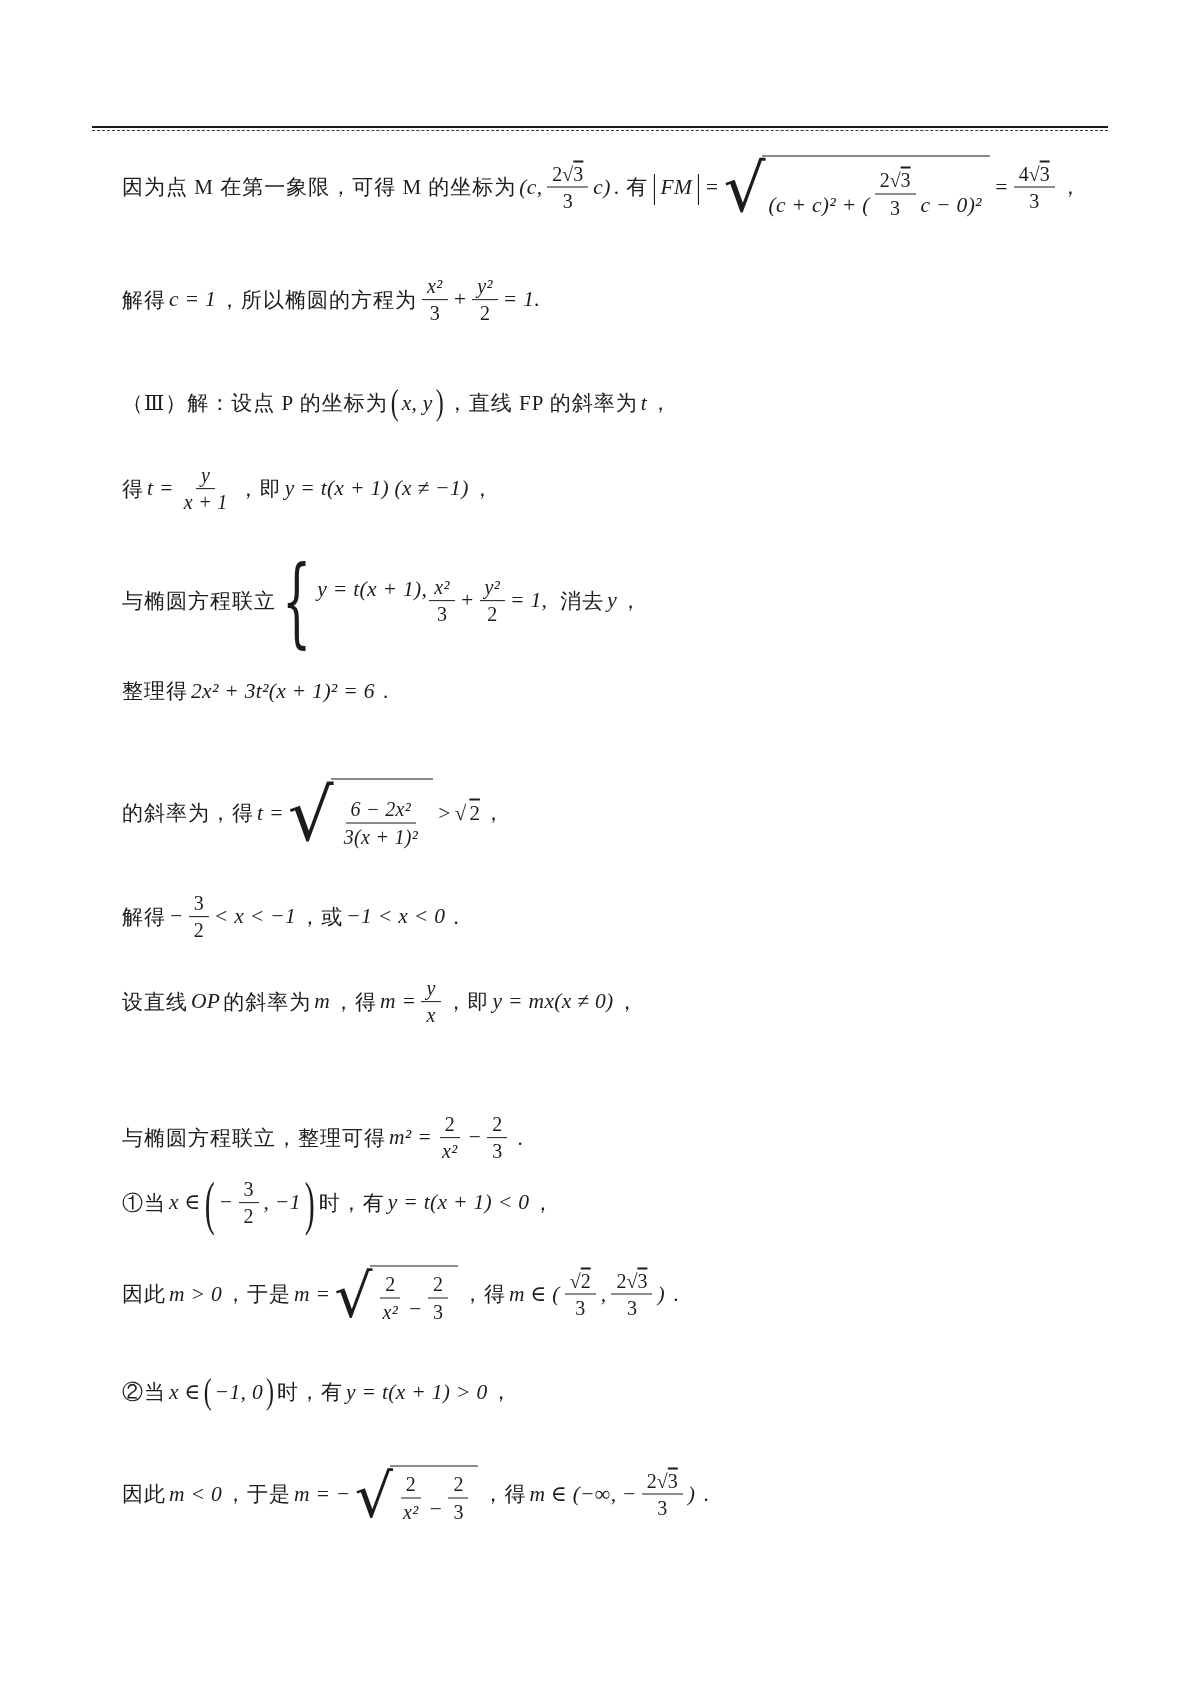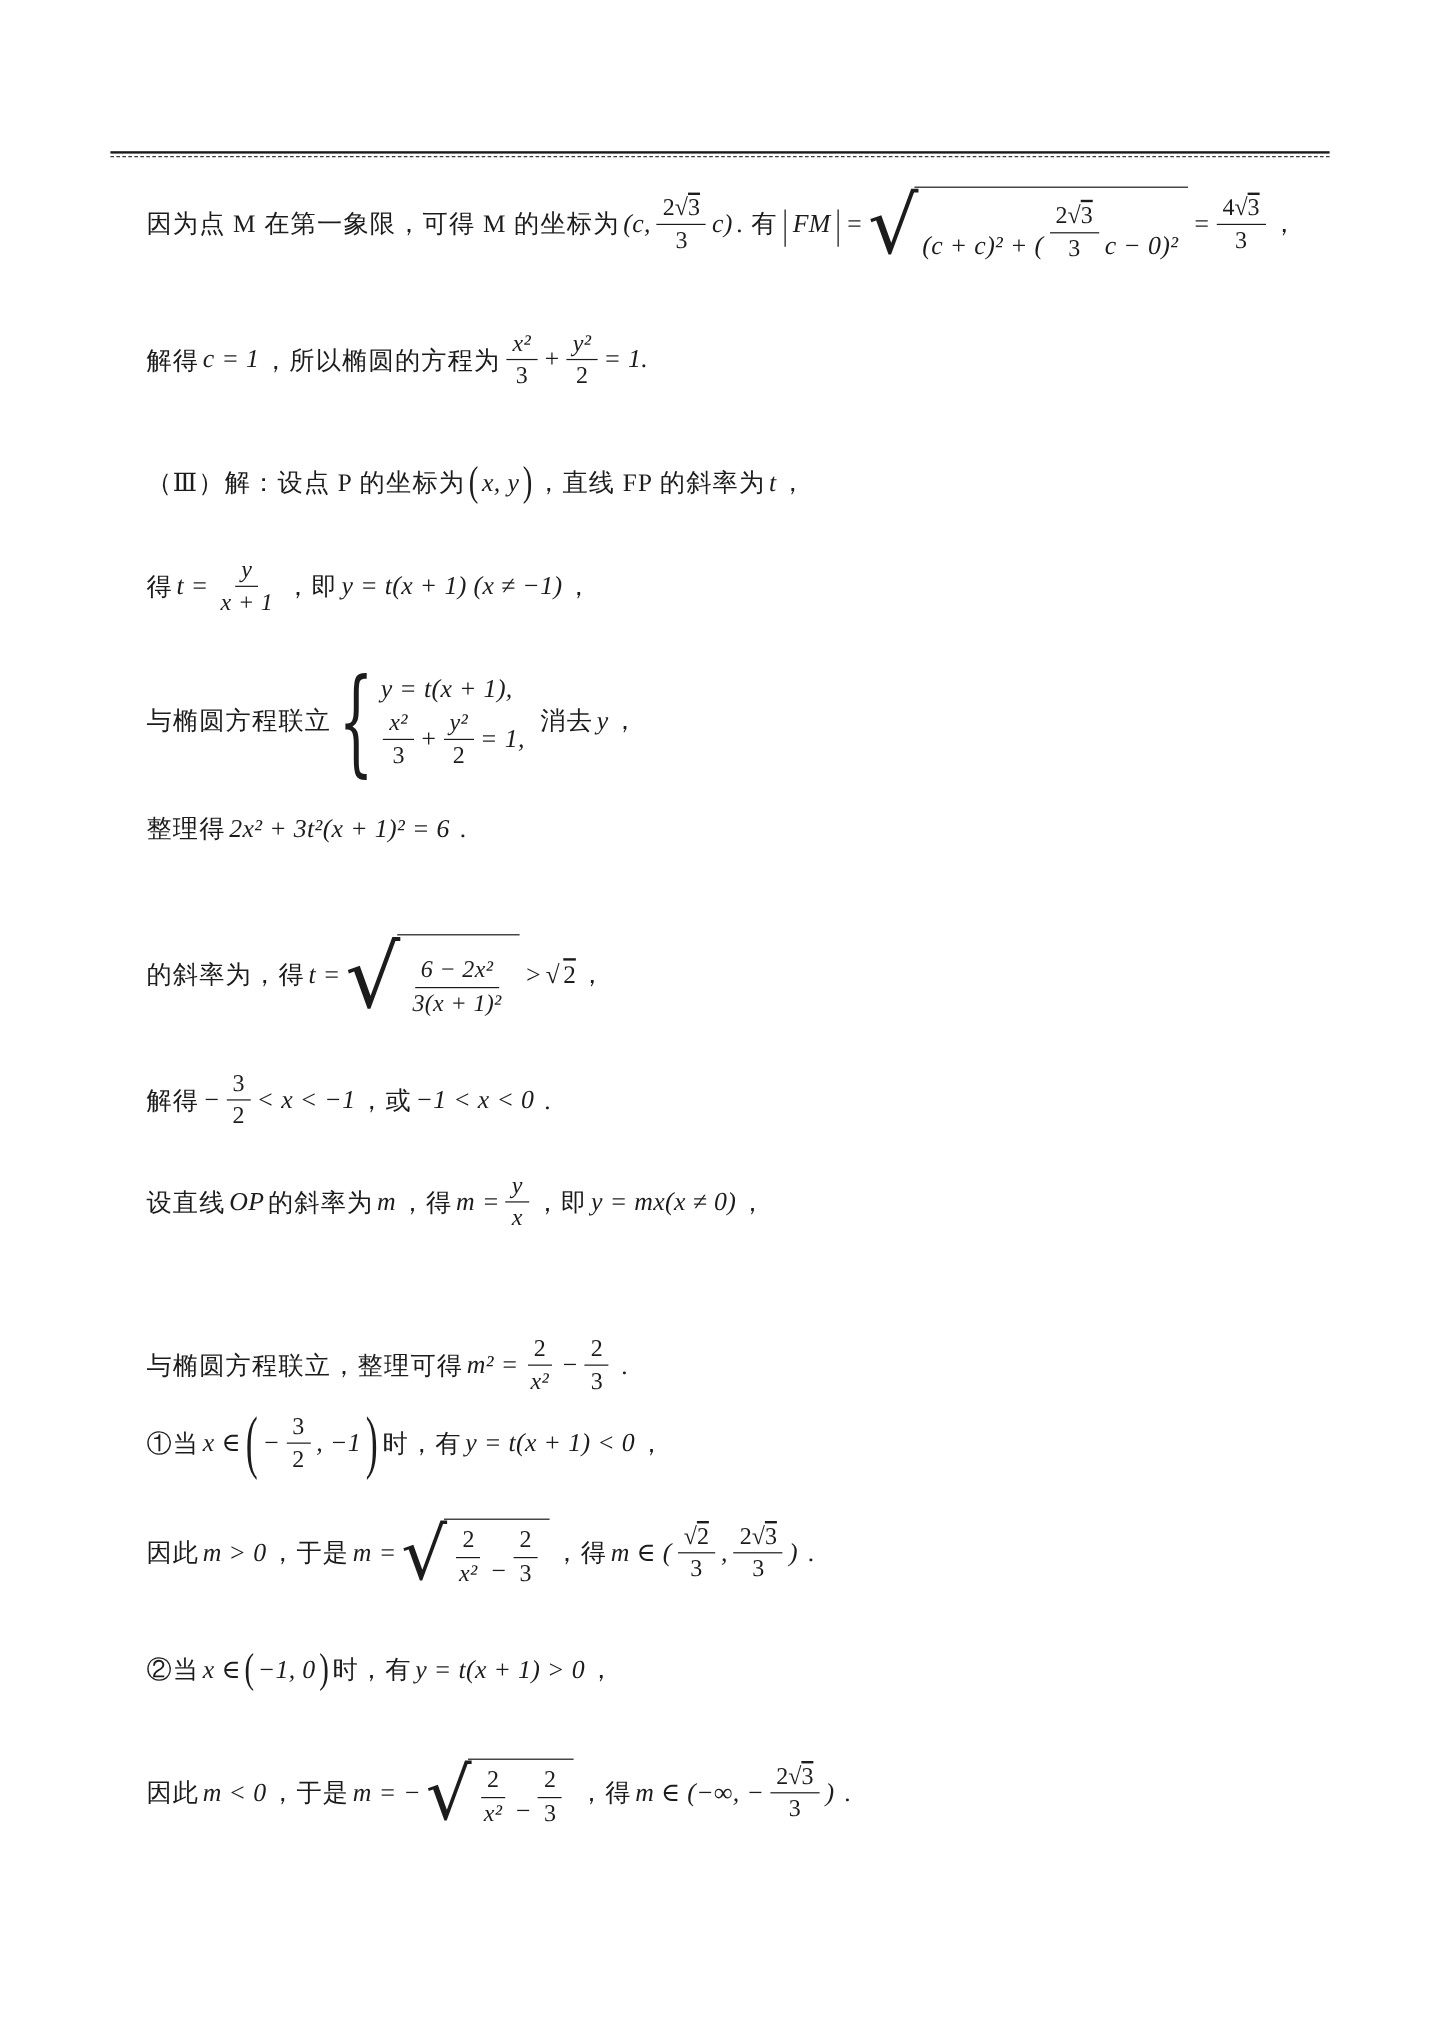--- a/index.html
+++ b/index.html
@@ -52,21 +52,21 @@
     font-style:normal; line-height:1; margin:0 1px;
   }
   .midp {
     display:inline-block; font-size:24px; transform:scaleY(1.45);
     font-style:normal; line-height:1;
   }
   .tbar {
     display:inline-block; font-size:22px; transform:scaleY(1.55);
     font-style:normal; line-height:1; margin:0 1px;
   }
-  .stack { display:inline-flex; flex-direction:column; align-items:flex-start; row-gap:4px; }
+  .stack { display:inline-flex; align-items:flex-start; row-gap:4px; }
   .row { display:flex; align-items:center; column-gap:3px; }
   .gap-l { margin-left:10px; }
 </style>
 </head>
 <body>
 
 <div class="page">
 
   <div class="rule"></div>
 

